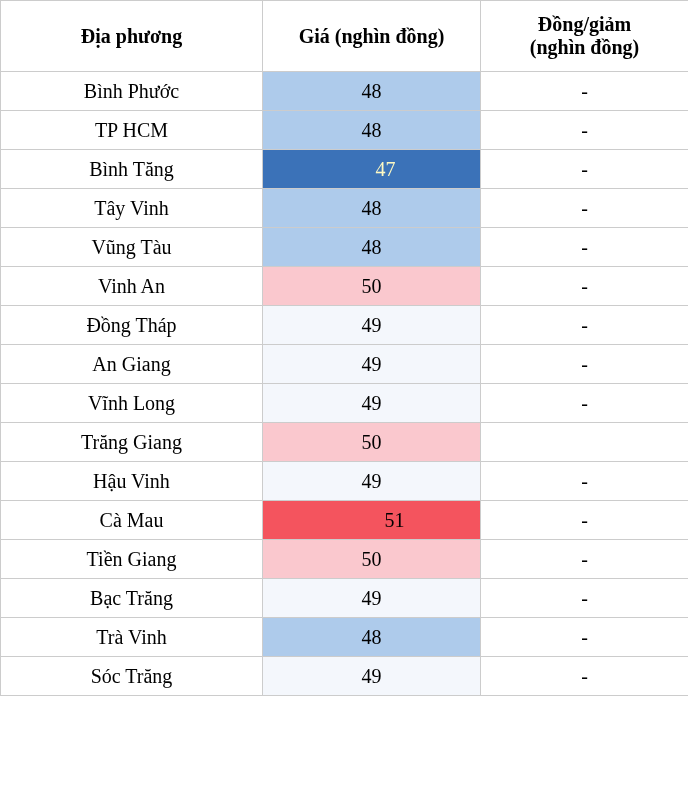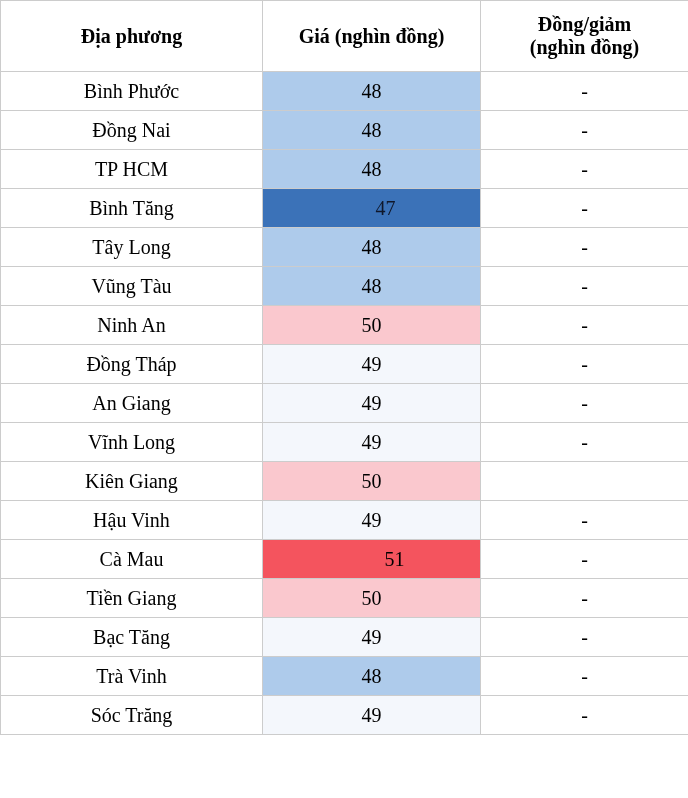--- a/index.html
+++ b/index.html
@@ -70,86 +70,81 @@
       </th>
     </tr>
   </thead>
   <tbody id="table-body">
       <tr>
         <td class="region">Bình Phước</td>
         <td class="price" style="background: rgb(174, 203, 235); color: rgb(0, 0, 0);">48</td>
         <td class="change">-</td>
       </tr>
       <tr>
-        <td class="region">Đồng Nai</td>
-        <td class="price" style="background: rgb(174, 203, 235); color: rgb(0, 0, 0);">48</td>
-        <td class="change">-</td>
-      </tr>
-      <tr>
         <td class="region">TP HCM</td>
         <td class="price" style="background: rgb(174, 203, 235); color: rgb(0, 0, 0);">48</td>
         <td class="change">-</td>
       </tr>
       <tr>
         <td class="region">Bình Tăng</td>
-        <td class="price" style="background: rgb(59, 114, 184); color: #0f172a; padding-left: 28px;">47</td>
+        <td class="price" style="background: rgb(59, 114, 184); color: #fef9c3; padding-left: 28px;">47</td>
         <td class="change">-</td>
       </tr>
       <tr>
-        <td class="region">Tây Long</td>
+        <td class="region">Tây Vinh</td>
         <td class="price" style="background: rgb(174, 203, 235); color: rgb(0, 0, 0);">48</td>
         <td class="change">-</td>
       </tr>
       <tr>
         <td class="region">Vũng Tàu</td>
         <td class="price" style="background: rgb(174, 203, 235); color: rgb(0, 0, 0);">48</td>
         <td class="change">-</td>
       </tr>
       <tr>
-        <td class="region">Ninh An</td>
+        <td class="region">Vinh An</td>
         <td class="price" style="background: rgb(250, 200, 206); color: rgb(0, 0, 0);">50</td>
         <td class="change">-</td>
       </tr>
       <tr>
         <td class="region">Đồng Tháp</td>
         <td class="price" style="background: rgb(244, 247, 252); color: rgb(0, 0, 0);">49</td>
         <td class="change">-</td>
       </tr>
       <tr>
         <td class="region">An Giang</td>
         <td class="price" style="background: rgb(244, 247, 252); color: rgb(0, 0, 0);">49</td>
         <td class="change">-</td>
       </tr>
       <tr>
         <td class="region">Vĩnh Long</td>
         <td class="price" style="background: rgb(244, 247, 252); color: rgb(0, 0, 0);">49</td>
         <td class="change">-</td>
       </tr>
       <tr>
-        <td class="region">Kiên Giang</td>
+        <td class="region">Trăng Giang</td>
         <td class="price" style="background: rgb(250, 200, 206); color: rgb(0, 0, 0);">50</td>
         <td class="change"></td>
       </tr>
       <tr>
         <td class="region">Hậu Vinh</td>
         <td class="price" style="background: rgb(244, 247, 252); color: rgb(0, 0, 0);">49</td>
         <td class="change">-</td>
       </tr>
       <tr>
         <td class="region">Cà Mau</td>
         <td class="price" style="background: rgb(244, 84, 94); color: rgb(0, 0, 0); padding-left: 46px;">51</td>
         <td class="change">-</td>
       </tr>
       <tr>
         <td class="region">Tiền Giang</td>
         <td class="price" style="background: rgb(250, 200, 206); color: rgb(0, 0, 0);">50</td>
         <td class="change">-</td>
       </tr>
       <tr>
-        <td class="region">Bạc Tăng</td>
+        <td class="region">Bạc Trăng</td>
         <td class="price" style="background: rgb(244, 247, 252); color: rgb(0, 0, 0);">49</td>
         <td class="change">-</td>
       </tr>
       <tr>
         <td class="region">Trà Vinh</td>
         <td class="price" style="background: rgb(174, 203, 235); color: rgb(0, 0, 0);">48</td>
         <td class="change">-</td>
       </tr>
       <tr>
         <td class="region">Sóc Trăng</td>

